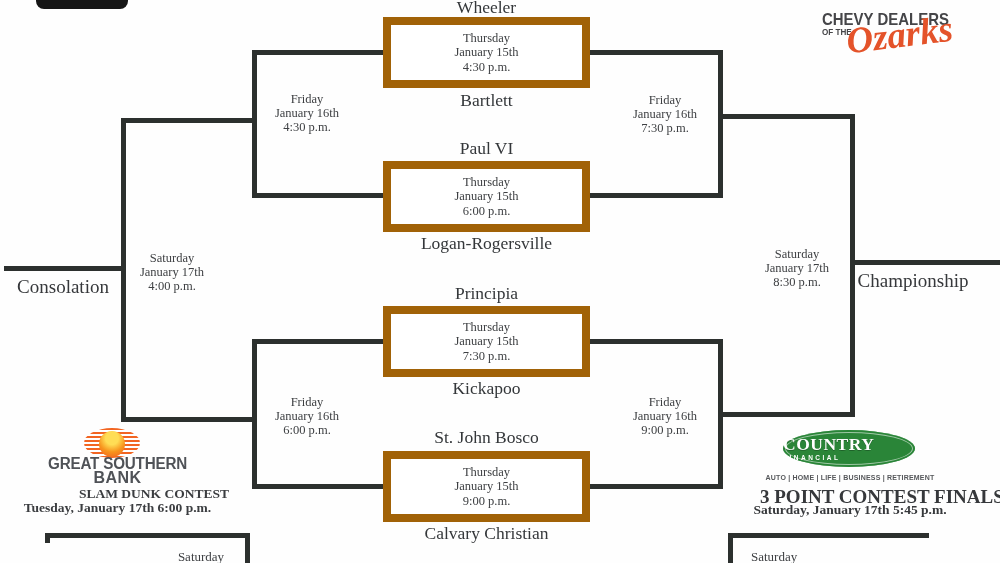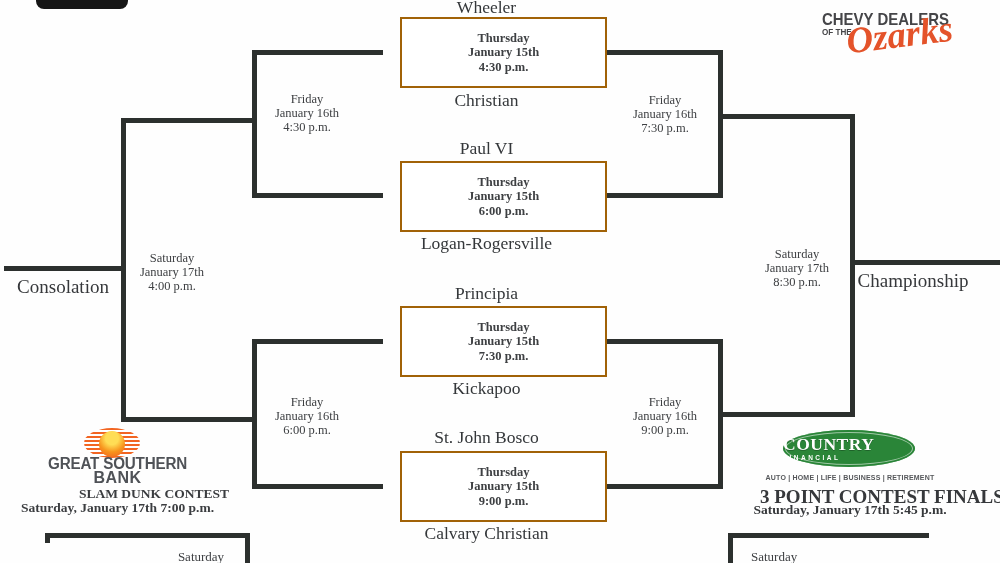--- a/index.html
+++ b/index.html
@@ -5,23 +5,23 @@
   html,body{margin:0;padding:0;background:#fff;}
   #stage{
     position:relative;width:1000px;height:563px;overflow:hidden;
     background:#fefefe;
     font-family:"Liberation Serif", serif;
     color:#3e4043;
   }
   .hline{position:absolute;height:5px;background:#2c302e;}
   .vline{position:absolute;width:5px;background:#2c302e;}
   .game-box{
-    position:absolute;left:400px;width:207px;height:71px;box-sizing:border-box;
-    border:2px solid #a16207;background:#fff;
-    display:flex;flex-direction:column;align-items:center;justify-content:center;font-weight:bold;
+    position:absolute;left:383px;width:207px;height:71px;box-sizing:border-box;
+    border:8px solid #a16207;background:#fff;
+    display:flex;flex-direction:column;align-items:center;justify-content:center;
   }
   .sched{font-size:12.5px;line-height:14.5px;text-align:center;color:#3e4043;}
   .team{
     position:absolute;left:383px;width:207px;text-align:center;
     font-size:17.5px;line-height:18px;color:#34373a;white-space:nowrap;
   }
   .slot{
     position:absolute;width:100px;text-align:center;
     font-size:12.5px;line-height:14px;color:#3e4043;
   }
@@ -143,21 +143,21 @@
   <div class="vline" style="left:245px;top:533px;height:30px;"></div>
   <div class="vline" style="left:728px;top:533px;height:30px;"></div>
   <div class="hline" style="left:728px;top:533px;width:201px;"></div>
 
   <div class="team" style="top:-2px;">Wheeler</div>
   <div class="game-box" style="top:17px;">
     <div class="sched">Thursday</div>
     <div class="sched">January 15th</div>
     <div class="sched">4:30 p.m.</div>
   </div>
-  <div class="team" style="top:91px;">Christian</div>
+  <div class="team" style="top:91px;">Bartlett</div>
 
   <div class="team" style="top:139px;">Paul VI</div>
   <div class="game-box" style="top:161px;">
     <div class="sched">Thursday</div>
     <div class="sched">January 15th</div>
     <div class="sched">6:00 p.m.</div>
   </div>
   <div class="team" style="top:234px;">Logan-Rogersville</div>
 
   <div class="team" style="top:284px;text-align:center;">Principia</div>
@@ -221,21 +221,21 @@
   </div>
 
   <div class="gsb">
     <div class="gsb-sun">
       <div class="stripes"></div>
       <div class="core"></div>
     </div>
     <div class="gsb-name1">GREAT SOUTHERN</div>
     <div class="gsb-name2">BANK</div>
     <div class="gsb-event">SLAM DUNK CONTEST</div>
-    <div class="gsb-when">Saturday, January 17th 7:00 p.m.</div>
+    <div class="gsb-when">Tuesday, January 17th 6:00 p.m.</div>
   </div>
 
   <div class="country">
     <div class="country-oval">
       <div class="country-name">COUNTRY</div>
       <div class="country-sub">FINANCIAL</div>
     </div>
     <div class="country-tagline">AUTO | HOME | LIFE | BUSINESS | RETIREMENT</div>
     <div class="country-event">3 POINT CONTEST FINALS</div>
     <div class="country-when">Saturday, January 17th 5:45 p.m.</div>

